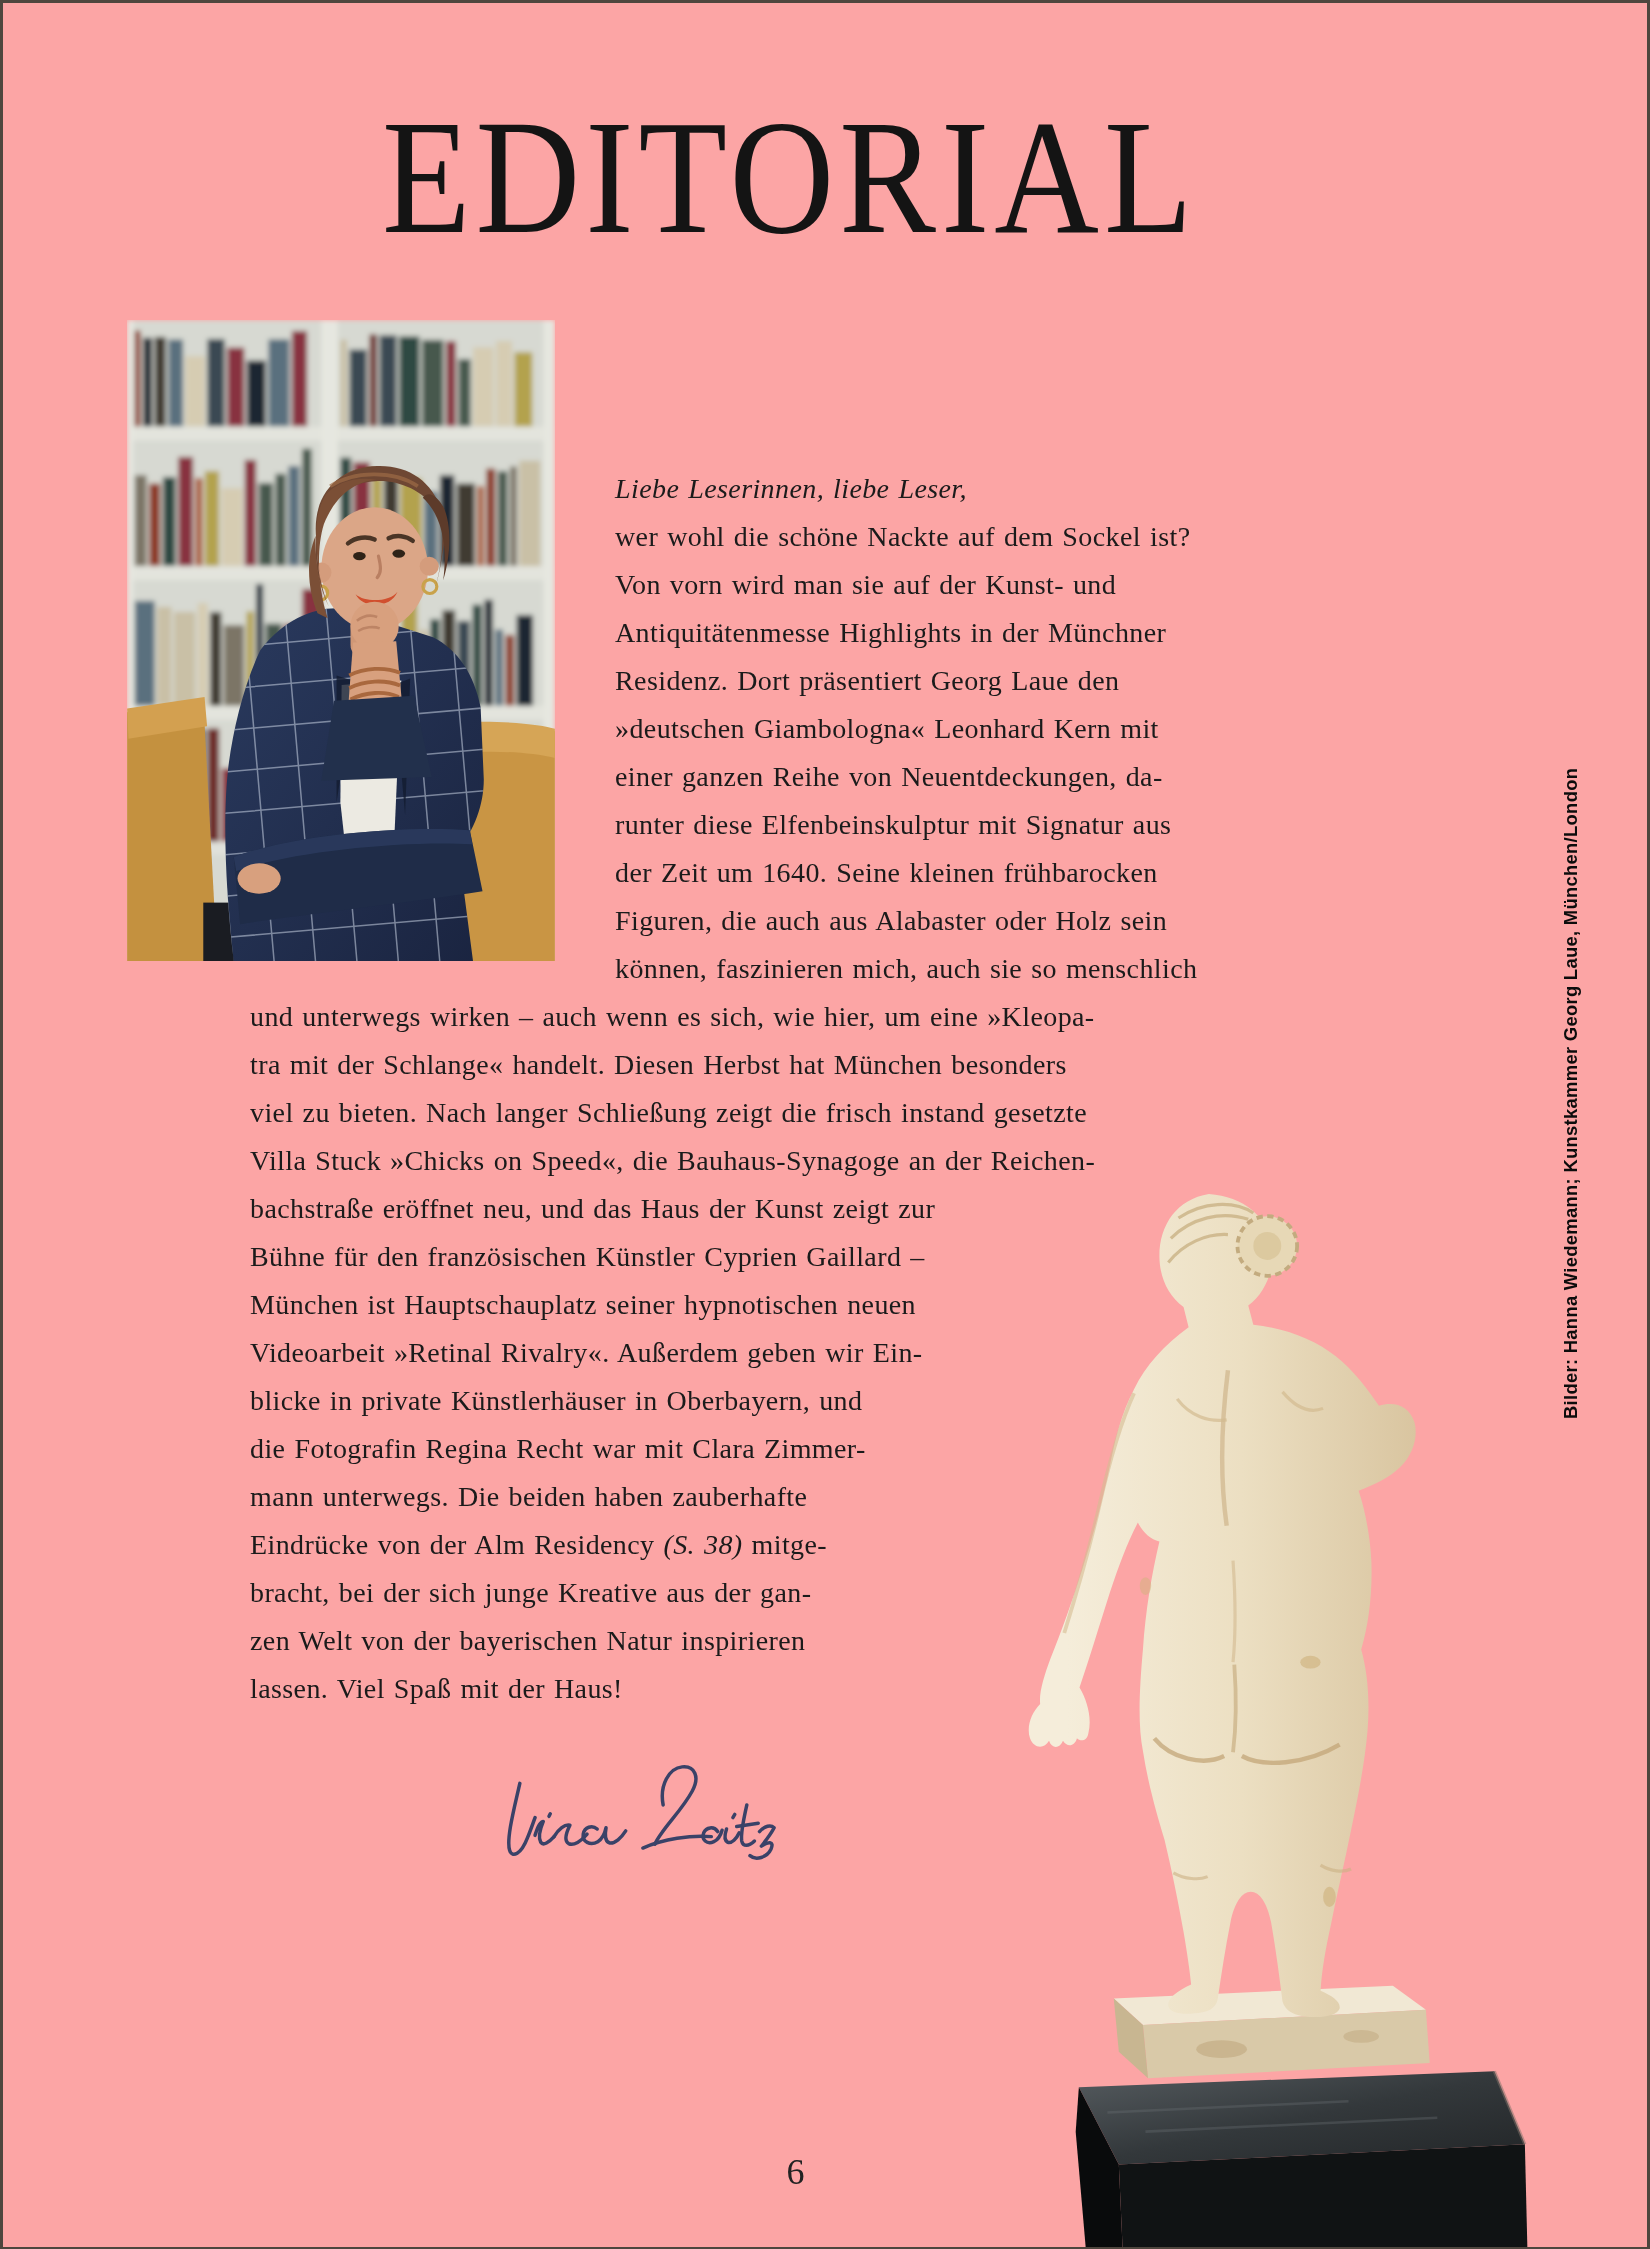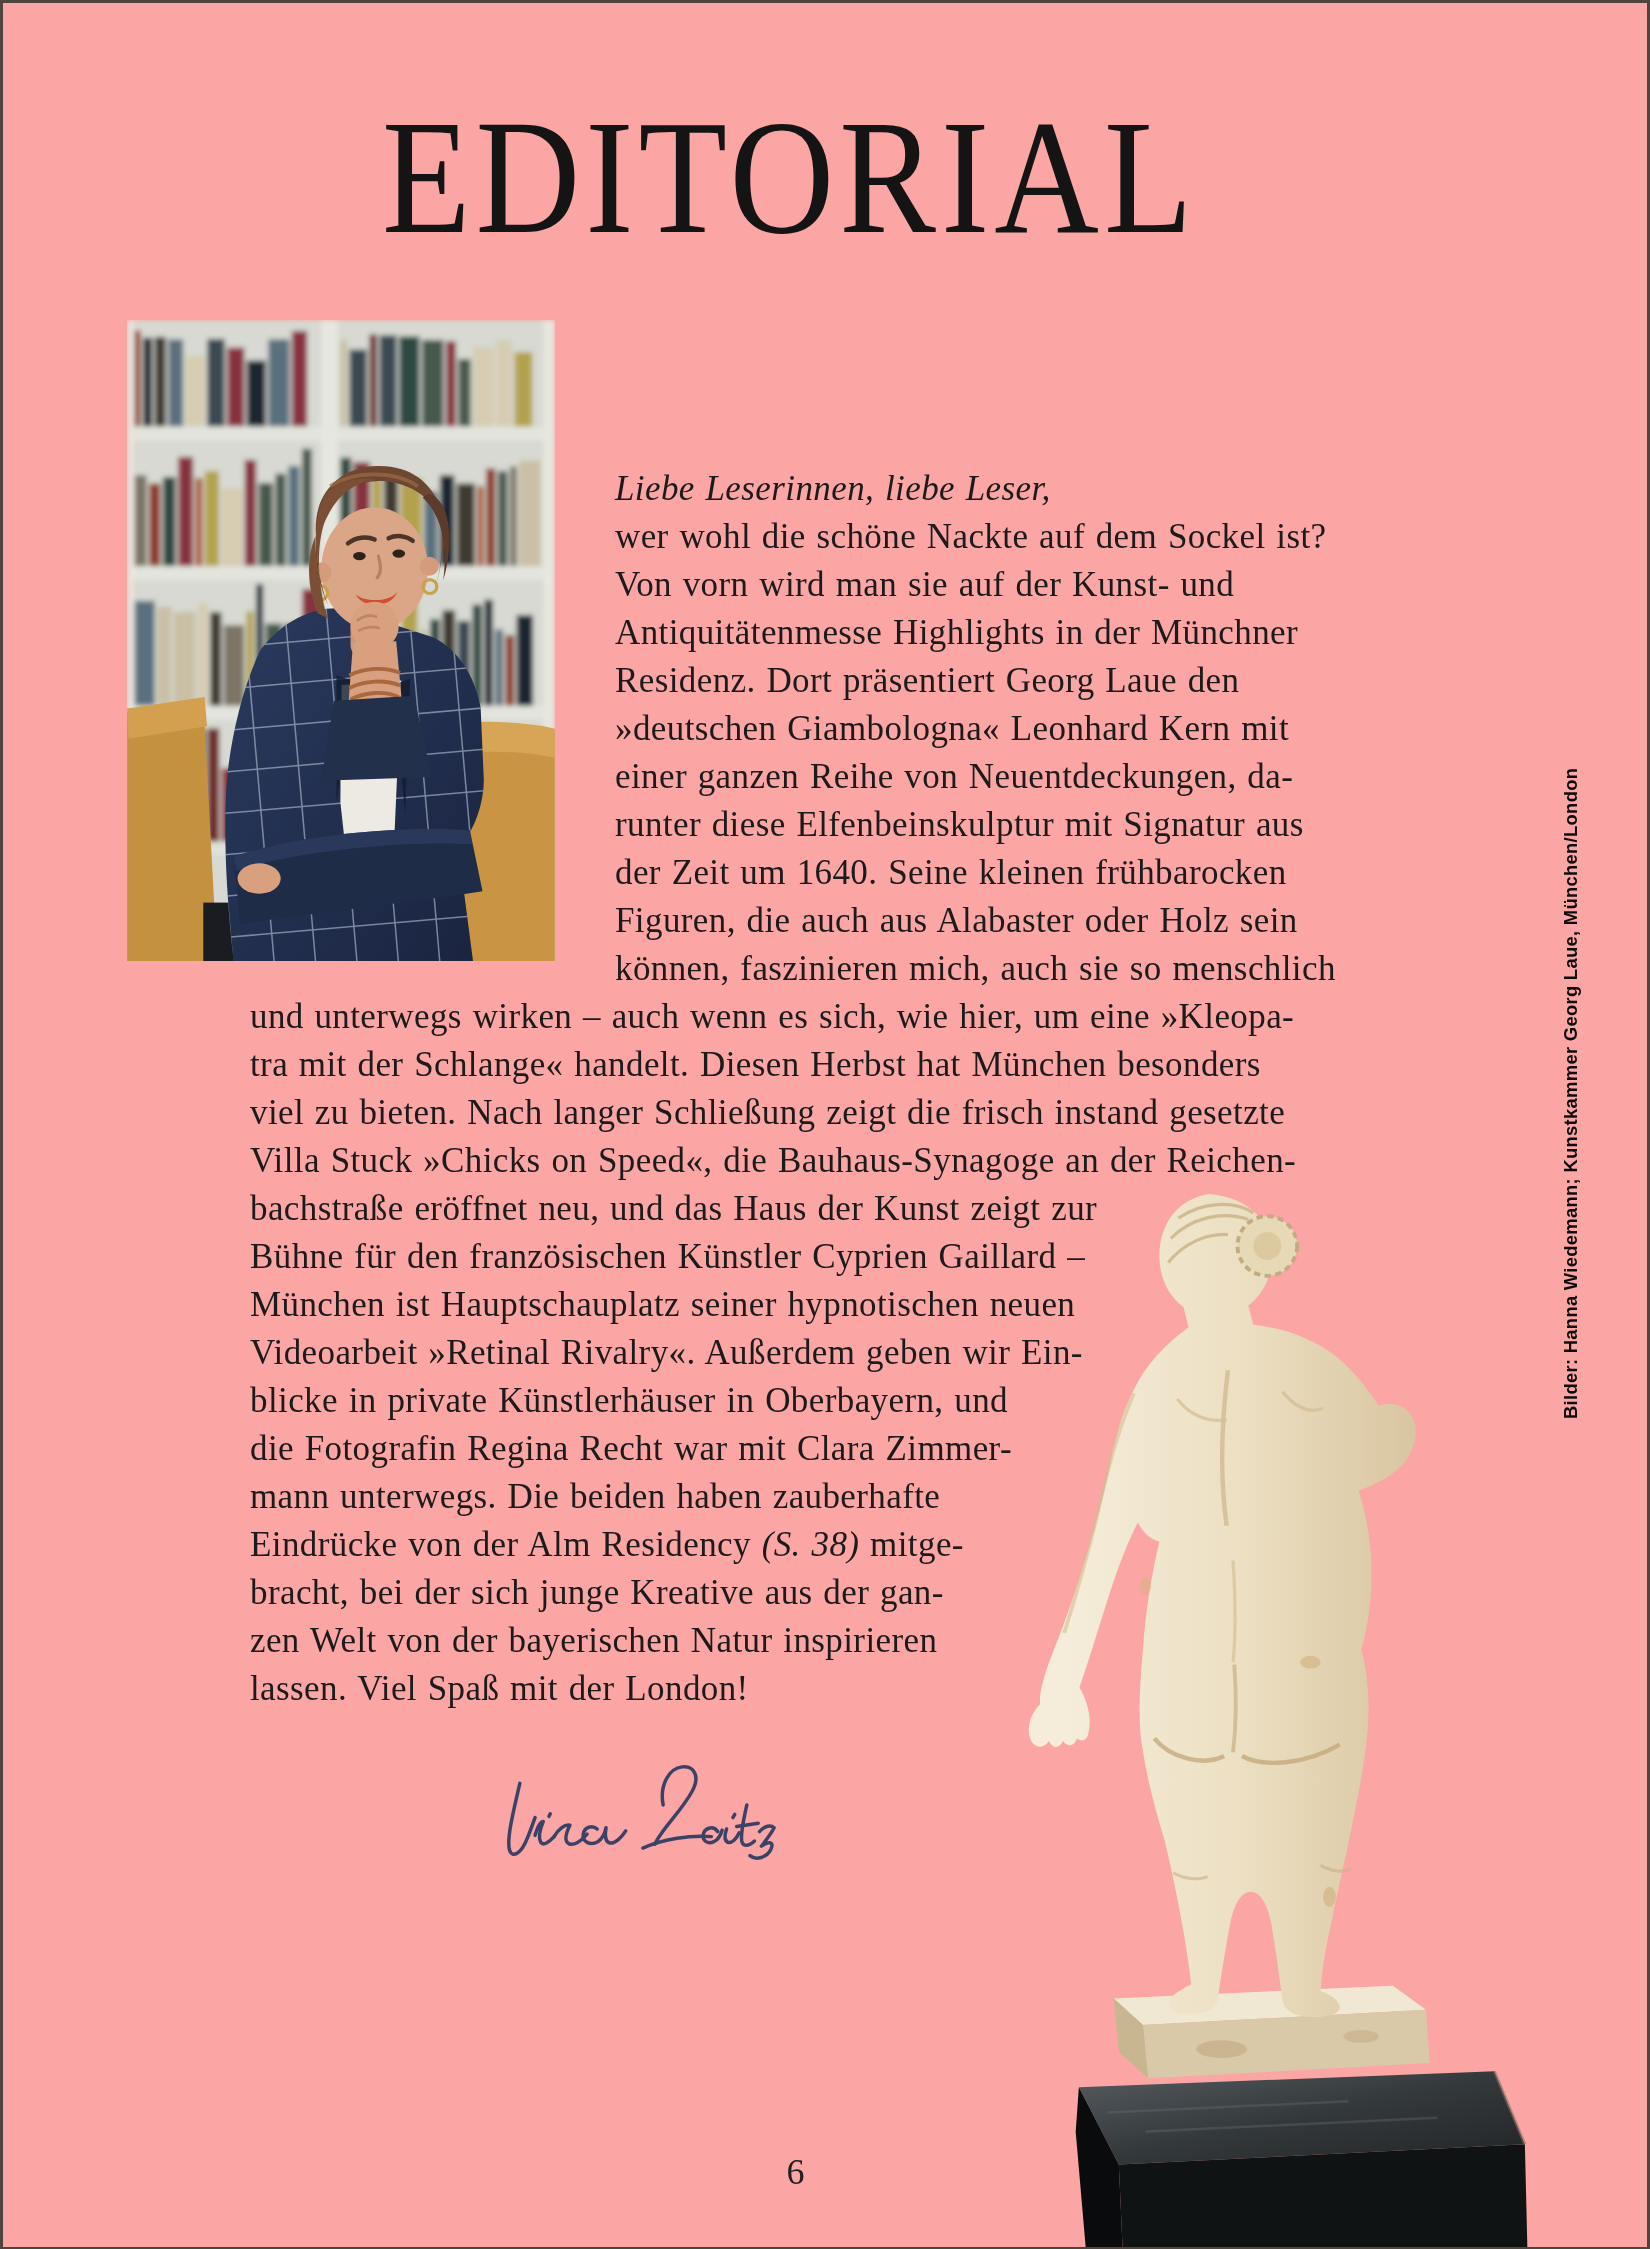--- a/index.html
+++ b/index.html
@@ -25,21 +25,21 @@
   
   .portrait {
     position:absolute; left:124px; top:317px;
     width:428px; height:641px;
   }
   
   .text-block {
     position:absolute; left:247px; top:462px; width:1088px;
   }
   .line {
-    font-size:35px; line-height:48px; height:48px;
+    font-size:28px; line-height:48px; height:48px;
     letter-spacing:0.4px; word-spacing:1.6px;
     white-space:nowrap; color:#1b1b1b;
   }
   .line.indent { padding-left:365px; }
   .line.ital, .ref-ital { font-style:italic; }
   
   .signature {
     position:absolute; left:494px; top:1756px;
     width:279px; height:121px;
   }
@@ -271,21 +271,21 @@
     <div class="line">bachstraße eröffnet neu, und das Haus der Kunst zeigt zur</div>
     <div class="line">Bühne für den französischen Künstler Cyprien Gaillard –</div>
     <div class="line">München ist Hauptschauplatz seiner hypnotischen neuen</div>
     <div class="line">Videoarbeit »Retinal Rivalry«. Außerdem geben wir Ein-</div>
     <div class="line">blicke in private Künstlerhäuser in Oberbayern, und</div>
     <div class="line">die Fotografin Regina Recht war mit Clara Zimmer-</div>
     <div class="line">mann unterwegs. Die beiden haben zauberhafte</div>
     <div class="line"><span>Eindrücke von der Alm Residency </span><span class="ref-ital">(S. 38)</span><span> mitge-</span></div>
     <div class="line">bracht, bei der sich junge Kreative aus der gan-</div>
     <div class="line">zen Welt von der bayerischen Natur inspirieren</div>
-    <div class="line">lassen. Viel Spaß mit der London!</div>
+    <div class="line">lassen. Viel Spaß mit der Haus!</div>
   </div>
 
   <svg class="signature" viewBox="0 0 440 190" role="img" aria-label="Lisa Zeitz">
     <g fill="none" stroke="#3a4268" stroke-width="5.5" stroke-linecap="round" stroke-linejoin="round">
 
       <path d="M36,38 C28,74 14,126 20,144 C24,156 38,150 48,124 C53,112 57,100 60,92"></path>
       <path d="M60,120 C64,106 68,98 73,98 C68,110 65,124 69,131 C73,137 82,131 90,122"></path>
       <path d="M82,90 L84,86"></path>
       <path d="M90,122 C97,110 107,102 115,104 C109,116 105,128 113,133 C121,137 133,129 142,118"></path>
       <path d="M158,110 C150,103 138,107 136,118 C134,130 147,137 159,130 C166,126 170,117 172,108 C170,119 170,130 178,132 C186,133 196,124 203,113"></path>

